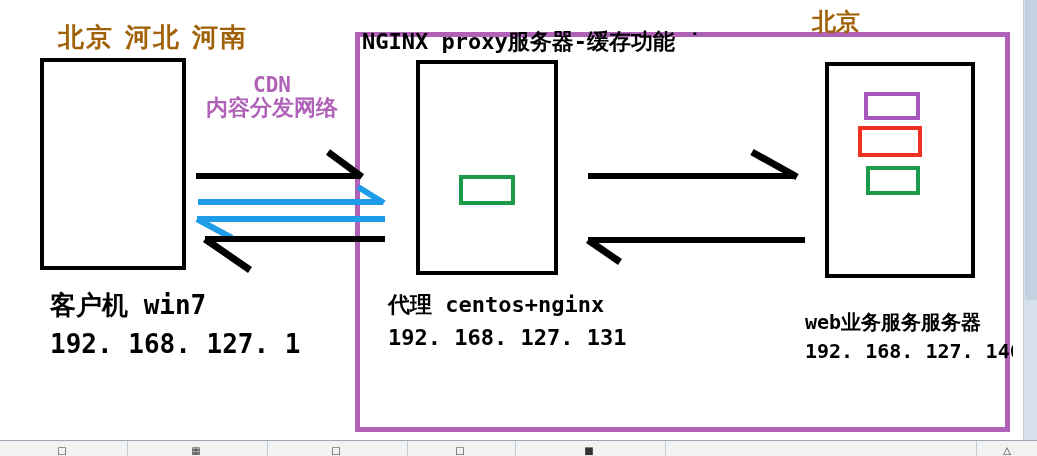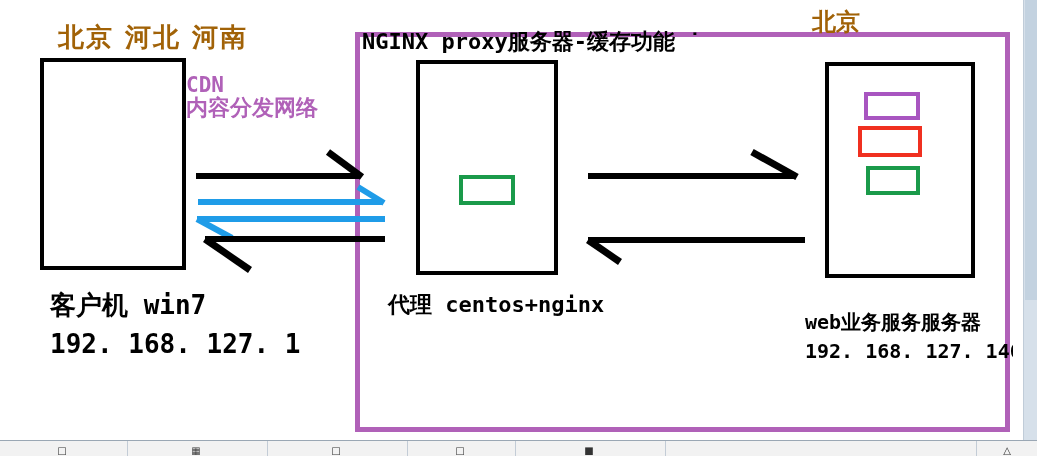--- a/index.html
+++ b/index.html
@@ -95,21 +95,21 @@
   
   #nginx-header     { left: 362px; top: 4px;  font-size: 22px; letter-spacing: 0px; margin-top: 23px; }
   #header-beijing   { left: 812px; top: 6px;  font-size: 24px;
                       font-family: Liberation Sans, sans-serif; }
 
   
   #cdn-block {
     position: absolute;
     left: 186px; top: 74px;
     width: 172px;
-    text-align: left;
+    text-align: center;
     color: #b061b8;
     font-weight: bold;
     line-height: 1.06;
   }
   #cdn-line1 { font-size: 21px; font-family: "DejaVu Sans Mono","Liberation Mono",monospace; }
   #cdn-line2 { font-size: 22px; font-family: "DejaVu Sans", sans-serif; letter-spacing: 0px; }
   #cdn-line3 { font-size: 21px; font-family: "DejaVu Sans Mono","Liberation Mono",monospace; }
 
   
   #isp-caret {
@@ -269,20 +269,21 @@
     </g>
   </svg>
 
   <div id="client-caption" class="caption">
     <span class="cap-line">客户机 win7</span>
     <span class="cap-line">192. 168. 127. 1</span>
   </div>
 
   <div id="proxy-caption" class="caption">
     <span class="cap-line">代理 centos+nginx</span>
+    <span class="cap-line">192. 168. 127. 131</span>
   </div>
 
   <div id="server-caption" class="caption">
     <span class="cap-line-wrap">web业务服务服务器</span>
     <span class="cap-line">192. 168. 127. 140</span>
   </div>
 
   <div id="page-gutter"></div>
   <div id="scrollbar">
     <div id="scrollbar-thumb"></div>

